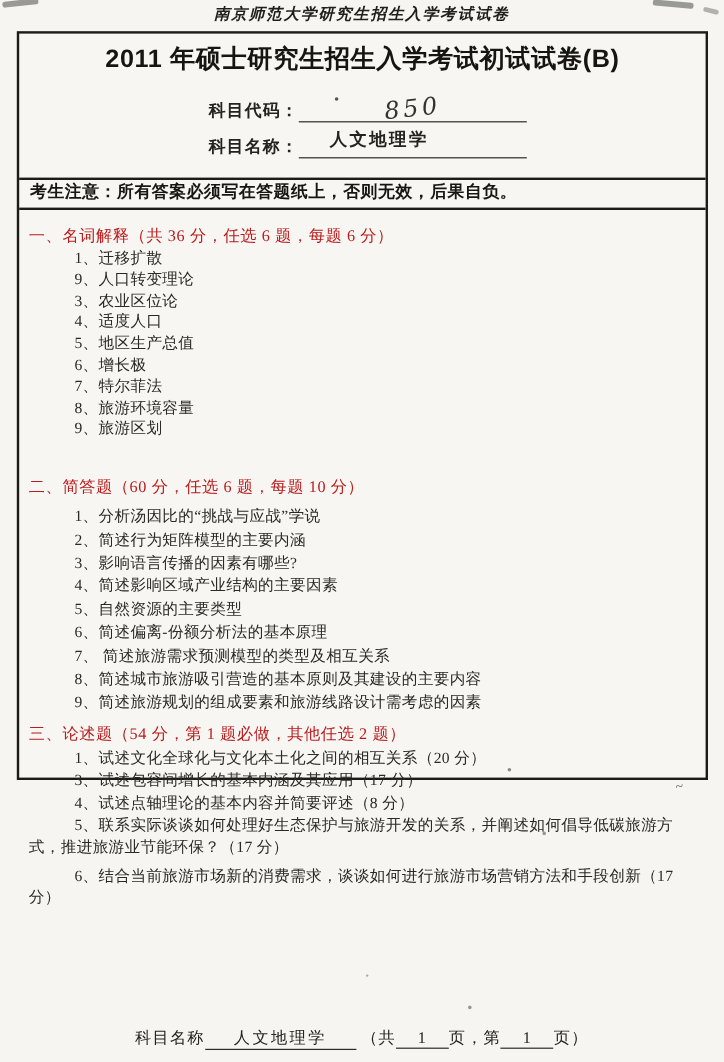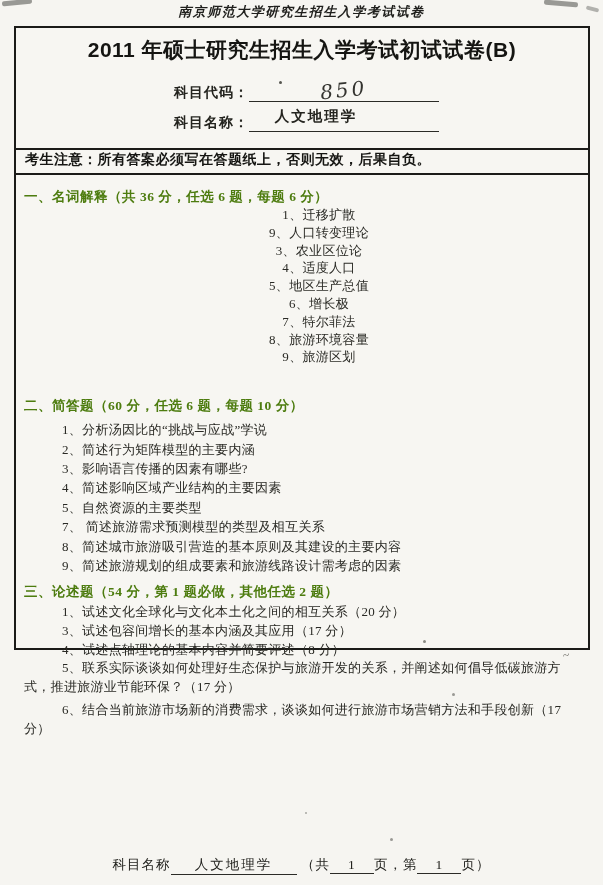--- a/index.html
+++ b/index.html
@@ -46,25 +46,25 @@
   }
   .ink-dot{position:absolute;left:30px;top:4px;width:3px;height:3px;border-radius:50%;background:#55554f;}
   .notice{
     margin-top:11px;border-top:2px solid #1b1b18;border-bottom:2px solid #1b1b18;
     font-family:"Liberation Sans","DejaVu Sans",sans-serif;
     font-weight:bold;font-size:14px;line-height:18px;
     padding:0 9px 5px;color:#161613;letter-spacing:0.5px;
   }
   .content{padding:13px 12px 0 8px;font-size:13px;}
   .sec-heading{
-    font-weight:bold;font-size:13.5px;line-height:18px;color:#4d7c0f;
+    font-weight:normal;font-size:13.5px;line-height:18px;color:#b91c1c;
     letter-spacing:0.5px;
   }
   .item{text-indent:38px;color:#2a2a25;letter-spacing:0.3px;}
-  .sec1 .item{line-height:17.8px;text-align:center;}
+  .sec1 .item{line-height:17.8px;}
   .sec2{margin-top:31px;}
   .sec2 .sec-heading{margin-bottom:5px;}
   .sec2 .item{line-height:19.4px;}
   .sec3{margin-top:8px;}
   .sec3 .sec-heading{margin-bottom:2px;}
   .sec3 .item{line-height:18.6px;}
   .sec3 .item-last{margin-top:5px;}
   
   .footer{
     position:absolute;left:0;top:856px;width:100%;text-align:center;
@@ -127,20 +127,21 @@
         <div class="item">9、旅游区划</div>
       </div>
 
       <div class="sec sec2">
         <div class="sec-heading">二、简答题（60 分，任选 6 题，每题 10 分）</div>
         <div class="item">1、分析汤因比的“挑战与应战”学说</div>
         <div class="item">2、简述行为矩阵模型的主要内涵</div>
         <div class="item">3、影响语言传播的因素有哪些?</div>
         <div class="item">4、简述影响区域产业结构的主要因素</div>
         <div class="item">5、自然资源的主要类型</div>
+        <div class="item">6、简述偏离-份额分析法的基本原理</div>
         <div class="item">7、 简述旅游需求预测模型的类型及相互关系</div>
         <div class="item">8、简述城市旅游吸引营造的基本原则及其建设的主要内容</div>
         <div class="item">9、简述旅游规划的组成要素和旅游线路设计需考虑的因素</div>
       </div>
 
       <div class="sec sec3">
         <div class="sec-heading">三、论述题（54 分，第 1 题必做，其他任选 2 题）</div>
         <div class="item">1、试述文化全球化与文化本土化之间的相互关系（20 分）</div>
         <div class="item">3、试述包容间增长的基本内涵及其应用（17 分）</div>
         <div class="item">4、试述点轴理论的基本内容并简要评述（8 分）</div>

